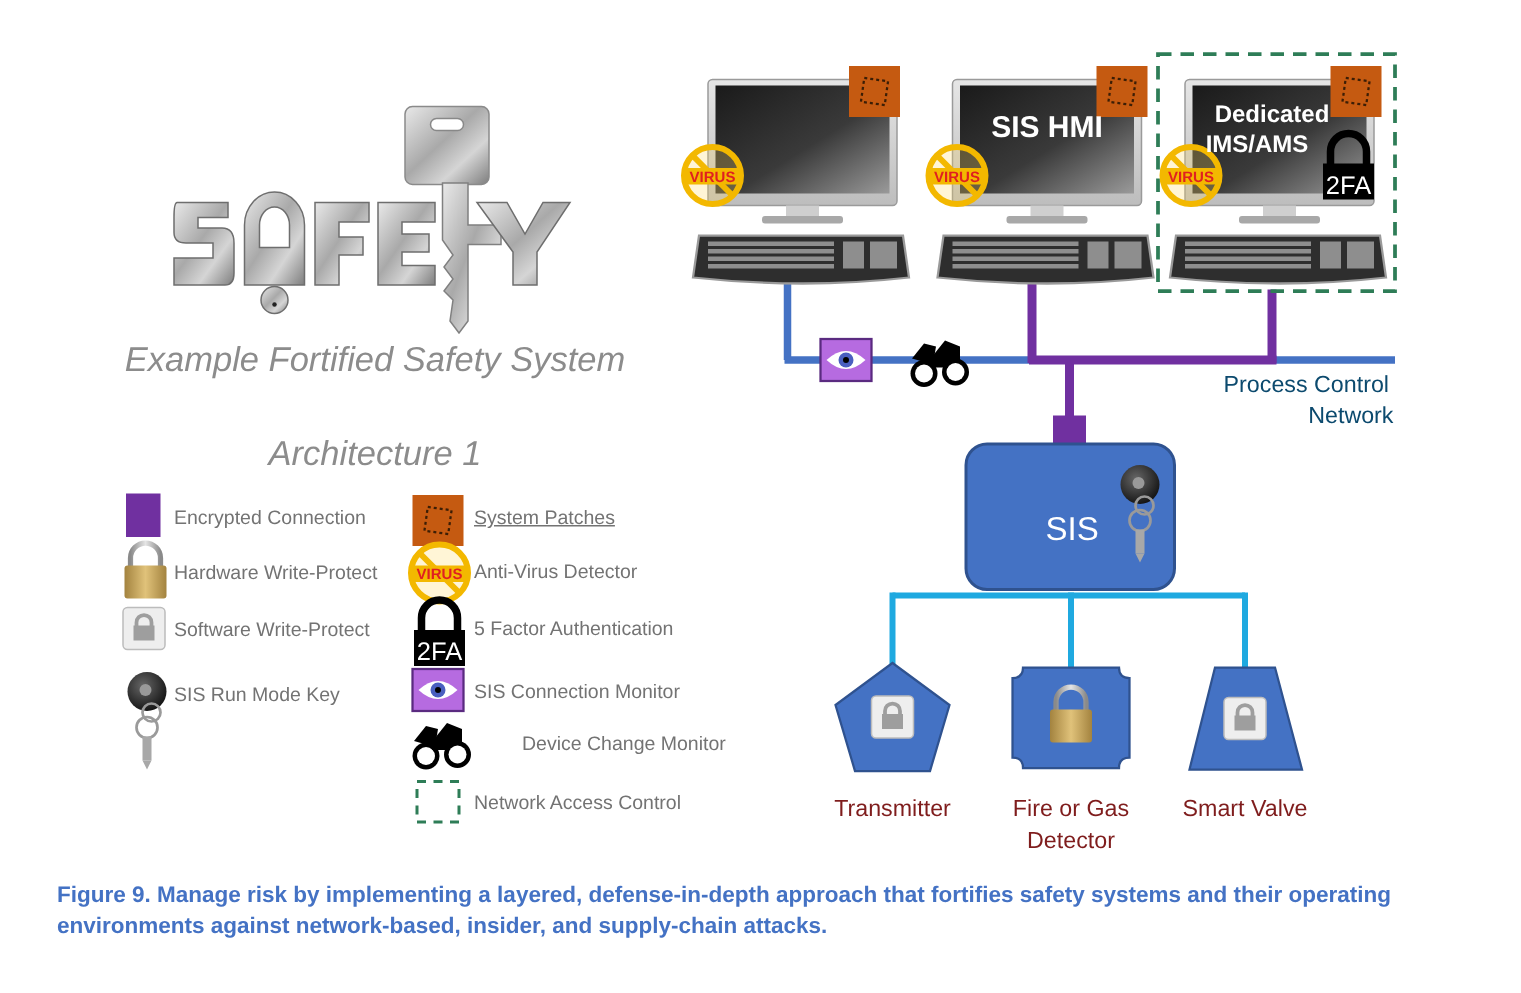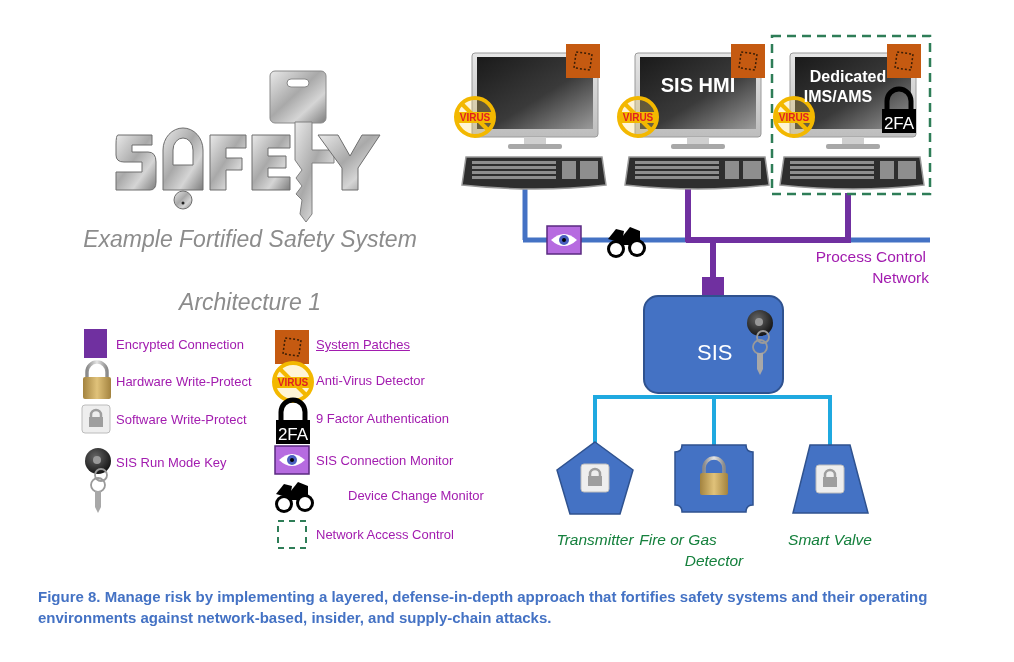--- a/index.html
+++ b/index.html
@@ -1,21 +1,21 @@
 <!DOCTYPE html>
 <html><head>
 <meta charset="utf-8">
 <style>
   html, body { margin: 0; padding: 0; background: #ffffff; }
   body { width: 1014px; height: 662px; position: relative; overflow: hidden; font-family: "Liberation Sans", sans-serif; }
   #diagram { position: absolute; left: 0; top: 0; width: 1014px; height: 662px; }
   .subtitle { position: absolute; left: 60px; width: 380px; text-align: center; color: #8c8c8c; font-style: italic; font-size: 23px; line-height: 30px; font-family: "Liberation Sans", sans-serif; }
-  .legend-label { position: absolute; font-size: 13px; color: #a21caf; font-family: "Liberation Sans", sans-serif; white-space: nowrap; }
-  .net-label { position: absolute; color: #a21caf; font-size: 15.5px; text-align: right; font-family: "Liberation Sans", sans-serif; line-height: 21px; }
-  .dev-label { position: absolute; color: #15803d; font-size: 15.5px; text-align: center; font-family: "Liberation Sans", sans-serif; line-height: 21px; font-style: italic; }
+  .legend-label { position: absolute; font-size: 13px; color: #737373; font-family: "Liberation Sans", sans-serif; white-space: nowrap; }
+  .net-label { position: absolute; color: #0c4a6e; font-size: 15.5px; text-align: right; font-family: "Liberation Sans", sans-serif; line-height: 21px; }
+  .dev-label { position: absolute; color: #7f1d1d; font-size: 15.5px; text-align: center; font-family: "Liberation Sans", sans-serif; line-height: 21px; }
   .caption { position: absolute; left: 38px; top: 586px; width: 960px; color: #4472c4; font-weight: bold; font-size: 15px; line-height: 21px; font-family: "Liberation Sans", sans-serif; }
   .screen-text { position: absolute; color: #ffffff; font-weight: bold; font-family: "Liberation Sans", sans-serif; text-align: center; }
   .sis-text { position: absolute; color: #ffffff; font-size: 22px; font-family: "Liberation Sans", sans-serif; }
 </style>
 </head>
 <body>
 
 <svg id="diagram" width="1014" height="662" viewBox="0 0 1014 662" xmlns="http://www.w3.org/2000/svg">
   <defs>
     <linearGradient id="silver" x1="0" y1="0" x2="1" y2="1">
@@ -267,32 +267,32 @@
 <div class="screen-text" style="left:645px; top:74px; width:106px; font-size:20px;">SIS HMI</div>
 <div class="screen-text" style="left:795px; top:68px; width:106px; font-size:16px;">Dedicated</div>
 <div class="screen-text" style="left:785px; top:88px; width:106px; font-size:16px;">IMS/AMS</div>
 
 <div class="net-label" style="left:770px; top:246px; width:156px;">Process Control</div>
 <div class="net-label" style="left:770px; top:267px; width:159px;">Network</div>
 
 <div class="sis-text" style="left:697px; top:340px;text-align:right;">SIS</div>
 
 <div class="dev-label" style="left:535px; top:529px; width:120px;">Transmitter</div>
-<div class="dev-label" style="left:618px; top:529px; width:120px;">Fire or Gas</div>
+<div class="dev-label" style="left:654px; top:529px; width:120px;">Fire or Gas</div>
 <div class="dev-label" style="left:654px; top:550px; width:120px;">Detector</div>
 <div class="dev-label" style="left:770px; top:529px; width:120px;">Smart Valve</div>
 
 <div class="legend-label" style="left:116px; top:337px;">Encrypted Connection</div>
 <div class="legend-label" style="left:116px; top:374px;text-align:center;">Hardware Write-Protect</div>
 <div class="legend-label" style="left:116px; top:412px;">Software Write-Protect</div>
 <div class="legend-label" style="left:116px; top:455px;">SIS Run Mode Key</div>
 
 <div class="legend-label" style="left:316px; top:337px;text-decoration:underline;">System Patches</div>
 <div class="legend-label" style="left:316px; top:373px;">Anti-Virus Detector</div>
-<div class="legend-label" style="left:316px; top:411px;">9 Factor Authentication</div>
+<div class="legend-label" style="left:316px; top:411px;">5 Factor Authentication</div>
 <div class="legend-label" style="left:316px; top:453px;">SIS Connection Monitor</div>
 <div class="legend-label" style="left:316px; top:488px;margin-left:32px;">Device Change Monitor</div>
 <div class="legend-label" style="left:316px; top:527px;">Network Access Control</div>
 
 <div class="caption">
-  <div>Figure 8. Manage risk by implementing a layered, defense-in-depth approach that fortifies safety systems and their operating</div>
+  <div>Figure 9. Manage risk by implementing a layered, defense-in-depth approach that fortifies safety systems and their operating</div>
   <div>environments against network-based, insider, and supply-chain attacks.</div>
 </div>
 
 </body></html>

